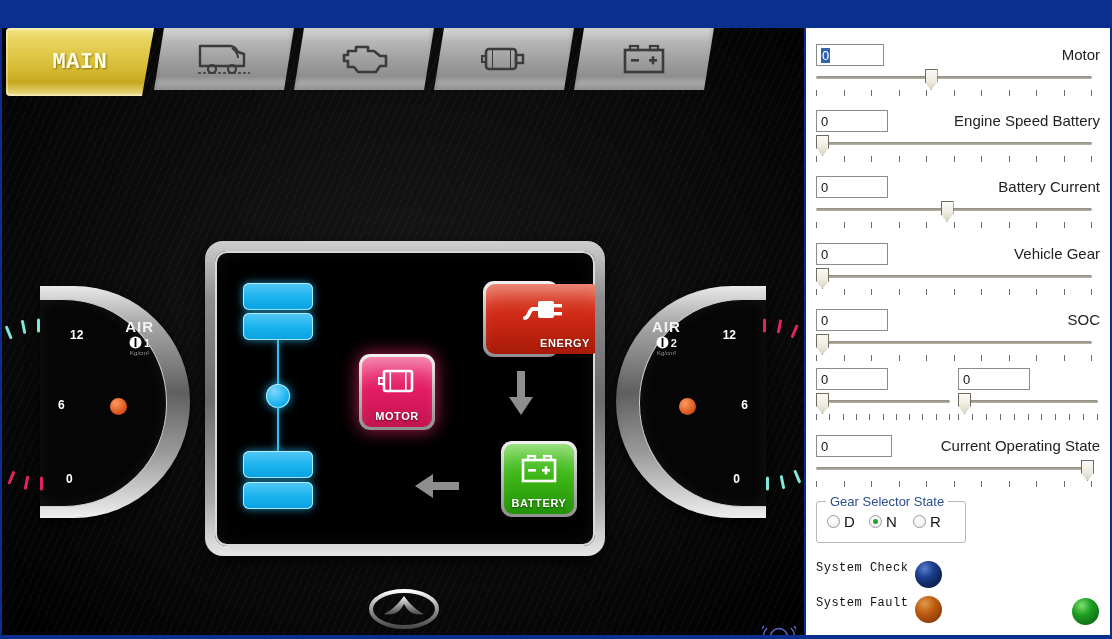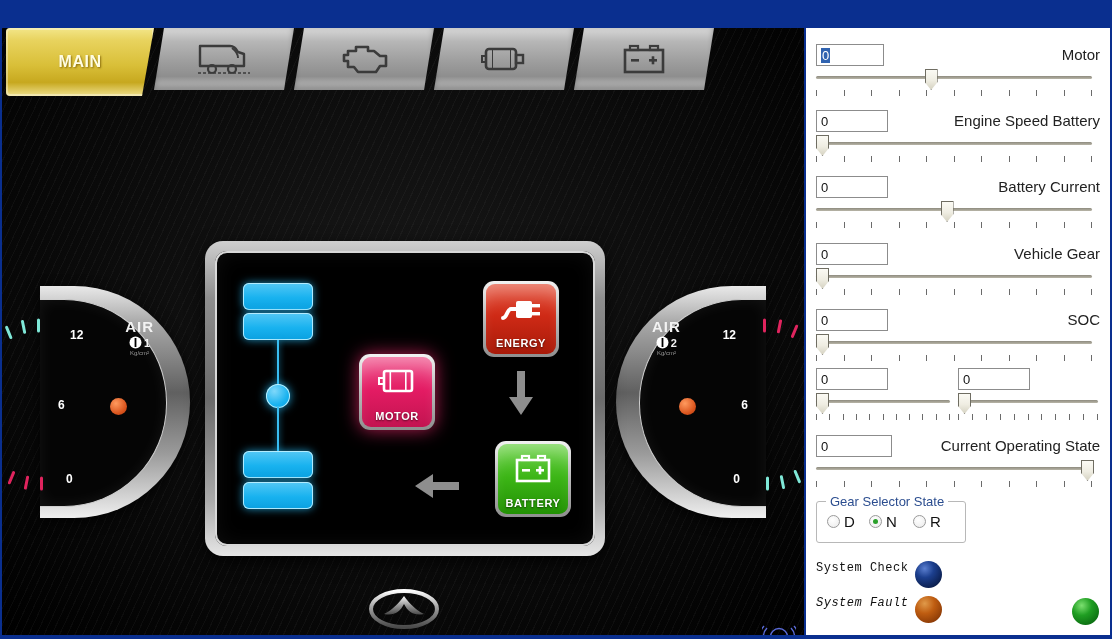--- a/index.html
+++ b/index.html
@@ -62,21 +62,21 @@
   }
   .tab-inner{position:relative;z-index:2;display:flex;align-items:center;justify-content:center;}
   .tab-label{font-size:17px;font-weight:bold;color:#555;letter-spacing:.5px;}
   .tab.main{left:4px;width:148px;height:68px;}
   .tab.main .skew{
     background:linear-gradient(180deg,#f3e68a 0%,#e8d35e 18%,#d9bf38 55%,#c7a81f 80%,#efe08d 100%);
     clip-path:polygon(0 0,100% 0,calc(100% - 12px) 100%,0 100%);
     border-radius:4px 0 0 4px;
     box-shadow:inset 0 0 0 2px rgba(255,255,255,.35),0 2px 6px rgba(0,0,0,.6);
   }
-  .tab.main .tab-label{color:#fffde2;font-size:16px;text-shadow:1px 1px 2px rgba(120,90,0,.8);}
+  .tab.main .tab-label{color:#fffde2;font-size:22px;text-shadow:1px 1px 2px rgba(120,90,0,.8);font-family:Liberation Mono, monospace;}
 
   
   .lcd-outer{
     position:absolute;left:203px;top:213px;width:400px;height:315px;
     border-radius:18px;
     background:linear-gradient(180deg,#cfcfcf 0%,#8e8e8e 18%,#6a6a6a 50%,#a9a9a9 82%,#e6e6e6 100%);
     padding:10px;box-sizing:border-box;
     box-shadow:0 6px 18px rgba(0,0,0,.8);
   }
   .lcd-inner{
@@ -97,25 +97,25 @@
   
   .tile{position:absolute;border-radius:11px;padding:3px;box-sizing:border-box;
     background:linear-gradient(180deg,#f2f2f2 0%,#b9b9b9 50%,#8f8f8f 100%);}
   .tile-face{width:100%;height:100%;border-radius:9px;position:relative;
     display:flex;flex-direction:column;align-items:center;justify-content:flex-end;
     box-shadow:inset 0 18px 18px -10px rgba(255,255,255,.35);}
   .tile-text{font-size:11px;font-weight:bold;color:#fff;letter-spacing:.6px;
     text-shadow:0 1px 2px rgba(0,0,0,.6);margin-bottom:5px;position:relative;z-index:3;}
   .tile-ico{position:absolute;left:0;right:0;top:8px;display:flex;justify-content:center;z-index:2;}
   .tile.energy{left:268px;top:30px;width:76px;height:76px;}
-  .tile.energy .tile-face{background:linear-gradient(180deg,#e4553f 0%,#cf2a16 45%,#a81a09 100%);}
+  .tile.energy .tile-face{background:linear-gradient(180deg,#e4553f 0%,#cf2a16 45%,#a81a09 100%);padding-left:44px;}
   .tile.motor{left:144px;top:103px;width:76px;height:76px;
     box-shadow:0 0 18px rgba(240,40,110,.75);}
   .tile.motor .tile-face{background:linear-gradient(180deg,#f0568e 0%,#e31b63 48%,#c21450 100%);}
-  .tile.battery{left:280px;top:190px;width:76px;height:76px;}
+  .tile.battery{left:286px;top:190px;width:76px;height:76px;}
   .tile.battery .tile-face{background:linear-gradient(180deg,#6ed34a 0%,#3cb516 48%,#229104 100%);}
 
   .flowarrow{position:absolute;color:#8e8e8e;}
 
   
   .gauge{position:absolute;top:258px;width:150px;height:232px;}
   .gauge .bezel{position:absolute;inset:0;
     background:linear-gradient(180deg,#e9e9e9 0%,#a8a8a8 16%,#606060 46%,#9a9a9a 72%,#efefef 100%);
     box-shadow:0 4px 14px rgba(0,0,0,.8);}
   .gauge.left .bezel{border-radius:0 116px 116px 0;}
@@ -585,19 +585,19 @@
       <div class="radio" style="left:96px;top:11px;">
         <span class="dot"></span>
         <span>R</span>
       </div>
     </div>
 
     <div class="ledrow" style="left:10px;top:533px;">
       <span class="ledlabel">System Check</span>
       <span class="led blue"></span>
     </div>
-    <div class="ledrow" style="left:10px;top:568px;font-style:italic;">
+    <div class="ledrow" style="left:10px;top:568px;">
       <span class="ledlabel">System Fault</span>
       <span class="led orange"></span>
     </div>
     <div class="led-standalone led green" style="left:259px;top:570px;"></div>
   </div>
 </div>
 
 </body></html>

